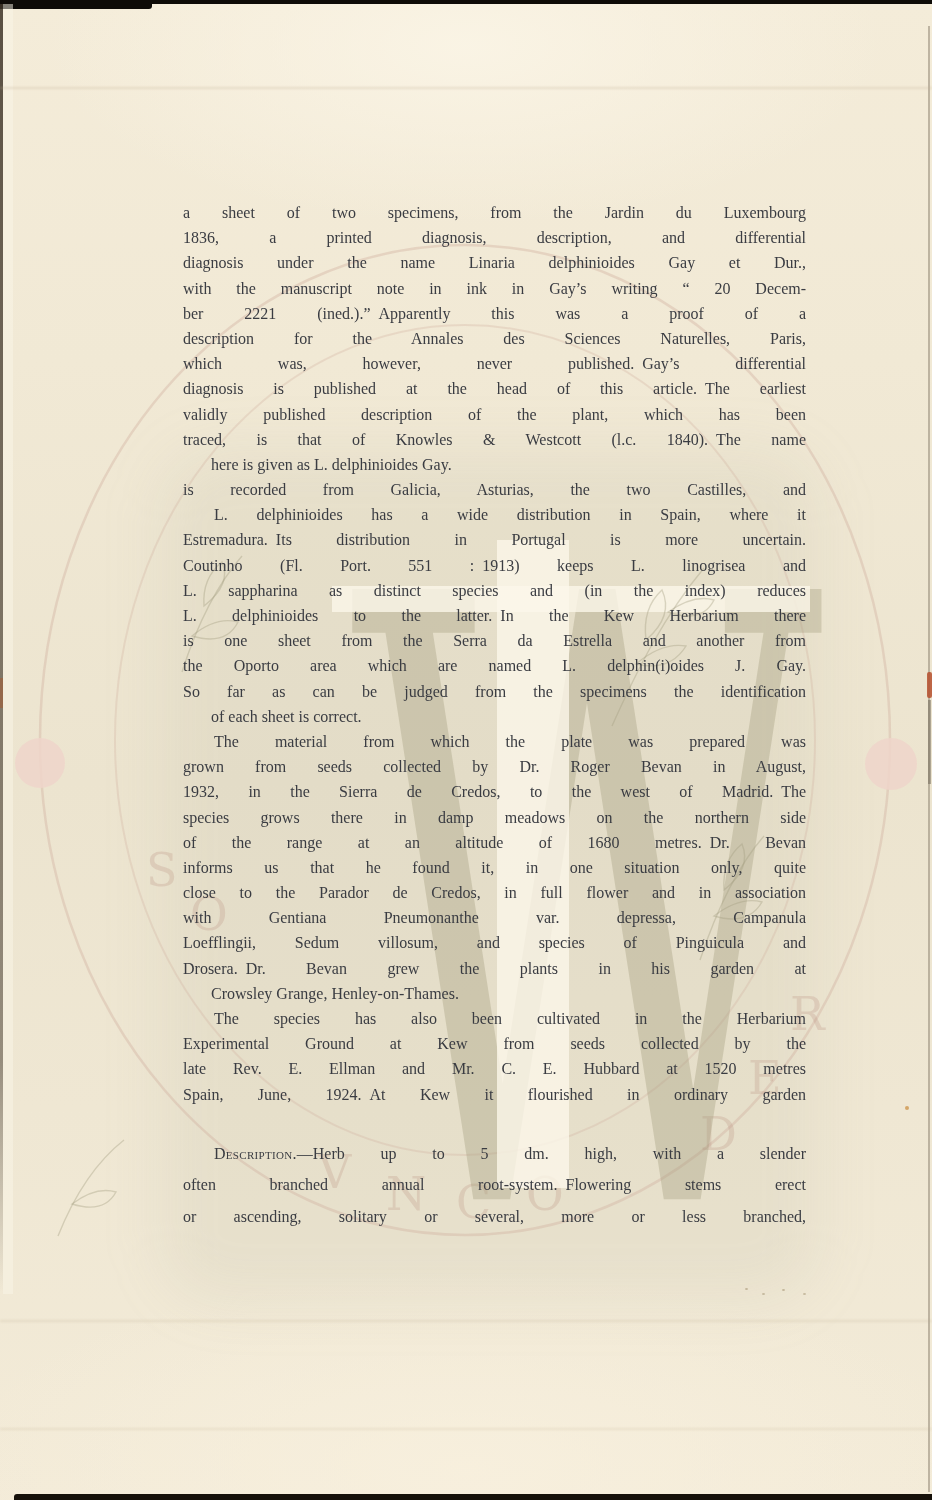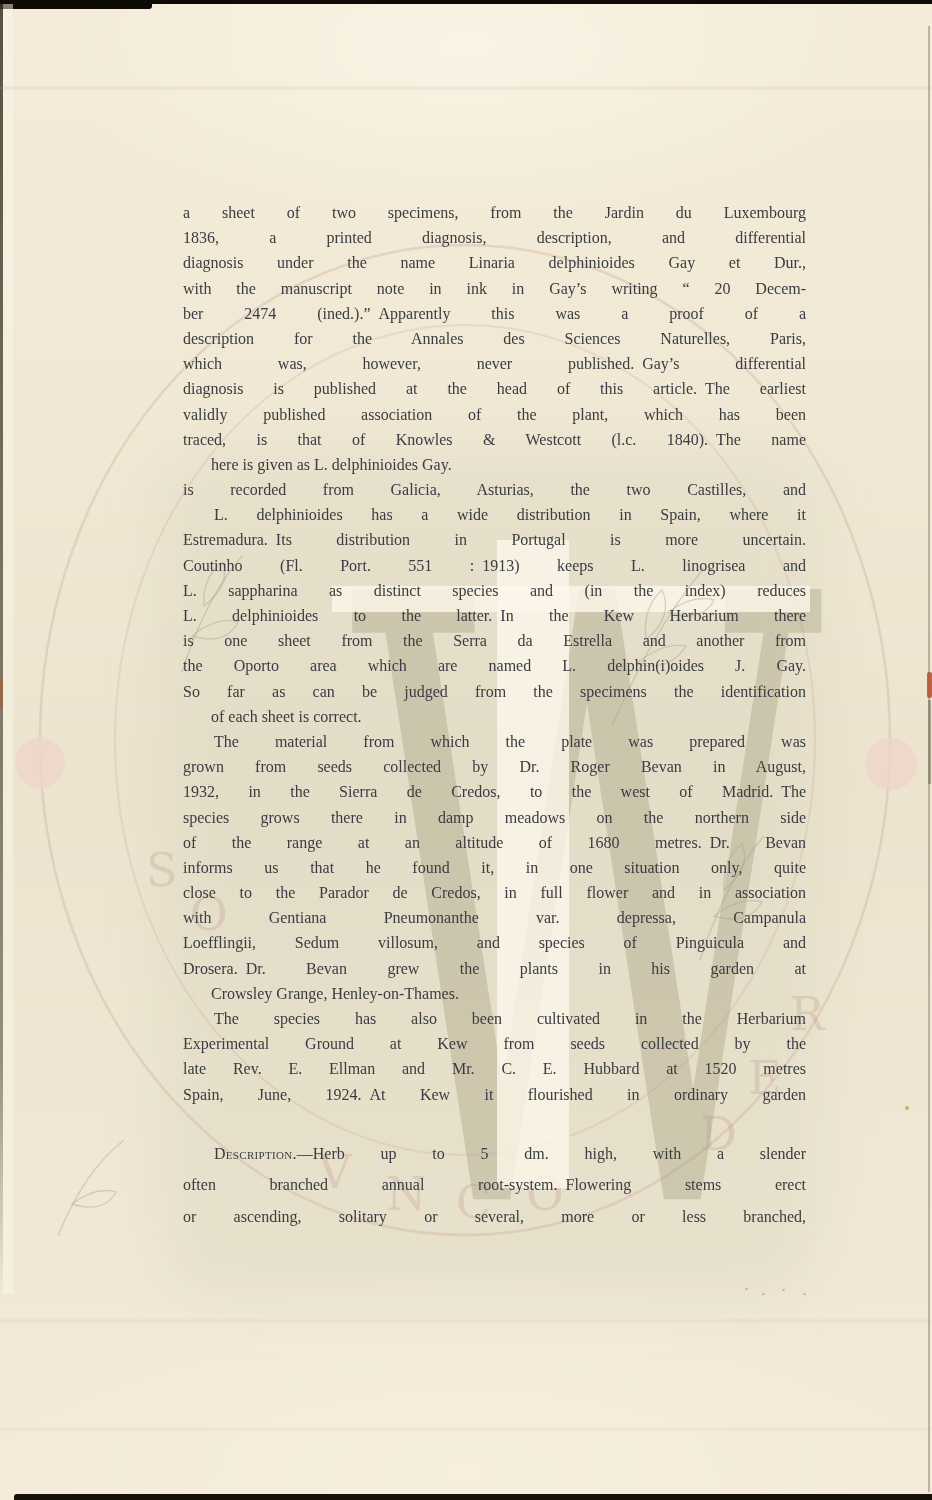--- a/index.html
+++ b/index.html
@@ -115,25 +115,25 @@
       <path d="M72,1204 q24,-18 44,-12 q-12,22 -44,12 Z"></path>
     </g>
   </svg>
 
   <div class="textblock">
       <div class="para">
         <div class="tline"><span>a sheet of two specimens, from the Jardin du Luxembourg</span></div>
         <div class="tline"><span>1836, a printed diagnosis, description, and differential</span></div>
         <div class="tline"><span>diagnosis under the name </span><span class="it">Linaria delphinioides</span><span> Gay et Dur.,</span></div>
         <div class="tline"><span>with the manuscript note in ink in Gay’s writing “ 20 Decem-</span></div>
-        <div class="tline"><span>ber 2474 (ined.).” Apparently this was a proof of a</span></div>
+        <div class="tline"><span>ber 2221 (ined.).” Apparently this was a proof of a</span></div>
         <div class="tline"><span>description for the Annales des Sciences Naturelles, Paris,</span></div>
         <div class="tline"><span>which was, however, never published. Gay’s differential</span></div>
         <div class="tline"><span>diagnosis is published at the head of this article. The earliest</span></div>
-        <div class="tline"><span>validly published association of the plant, which has been</span></div>
+        <div class="tline"><span>validly published description of the plant, which has been</span></div>
         <div class="tline"><span>traced, is that of Knowles &amp; Westcott (l.c. 1840). The name</span></div>
         <div class="tline nojust"><span>here is given as </span><span class="it">L. delphinioides</span><span> Gay.</span></div>
       </div>
       <div class="para">
         <div class="tline"><span>is recorded from Galicia, Asturias, the two Castilles, and</span></div>
         <div class="tline indent"><span class="it">L. delphinioides</span><span> has a wide distribution in Spain, where it</span></div>
         <div class="tline"><span>Estremadura. Its distribution in Portugal is more uncertain.</span></div>
         <div class="tline"><span>Coutinho (Fl. Port. 551 : 1913) keeps </span><span class="it">L. linogrisea</span><span> and</span></div>
         <div class="tline"><span class="it">L. sappharina</span><span> as distinct species and (in the index) reduces</span></div>
         <div class="tline"><span class="it">L. delphinioides</span><span> to the latter. In the Kew Herbarium there</span></div>

